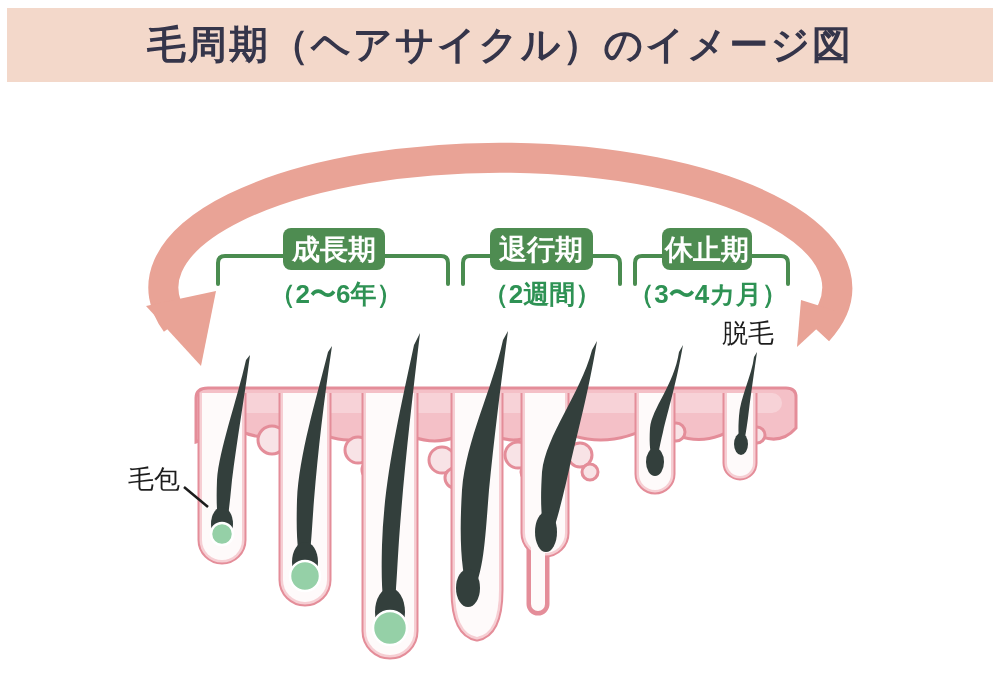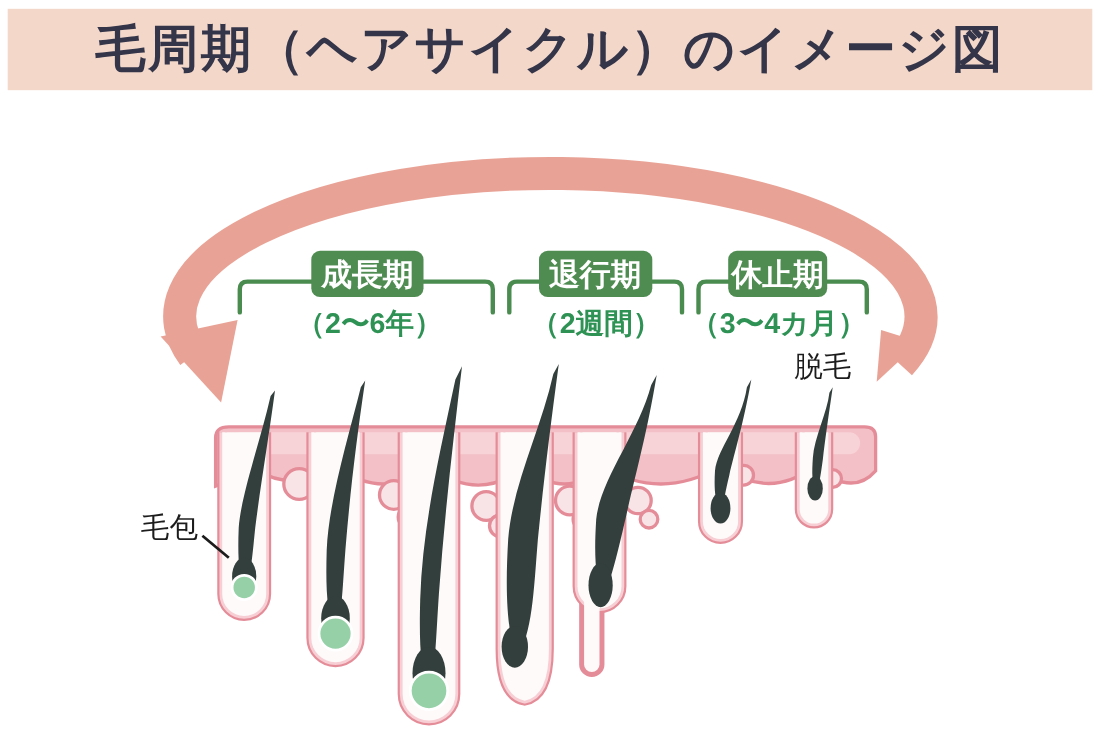--- a/index.html
+++ b/index.html
@@ -13,21 +13,21 @@
 
   .title-banner {
     position: absolute;
     left: 7px; top: 8px;
     width: 986px; height: 74px;
     background: var(--banner_bg);
     display: flex; align-items: center; justify-content: center;
   }
   .title-banner h1 {
     margin: 0;
-    font-size: 46px;
+    font-size: 39px;
     font-weight: bold;
     letter-spacing: 2px;
     color: var(--title_text);
   }
 
   svg.diagram { position: absolute; left: 0; top: 0; }
 
   .arrow-arc   { stroke: var(--arrow_pink); fill: none; }
   .arrow-head  { fill: var(--arrow_pink); }
   .arrow-tail  { fill: var(--arrow_pink); }

